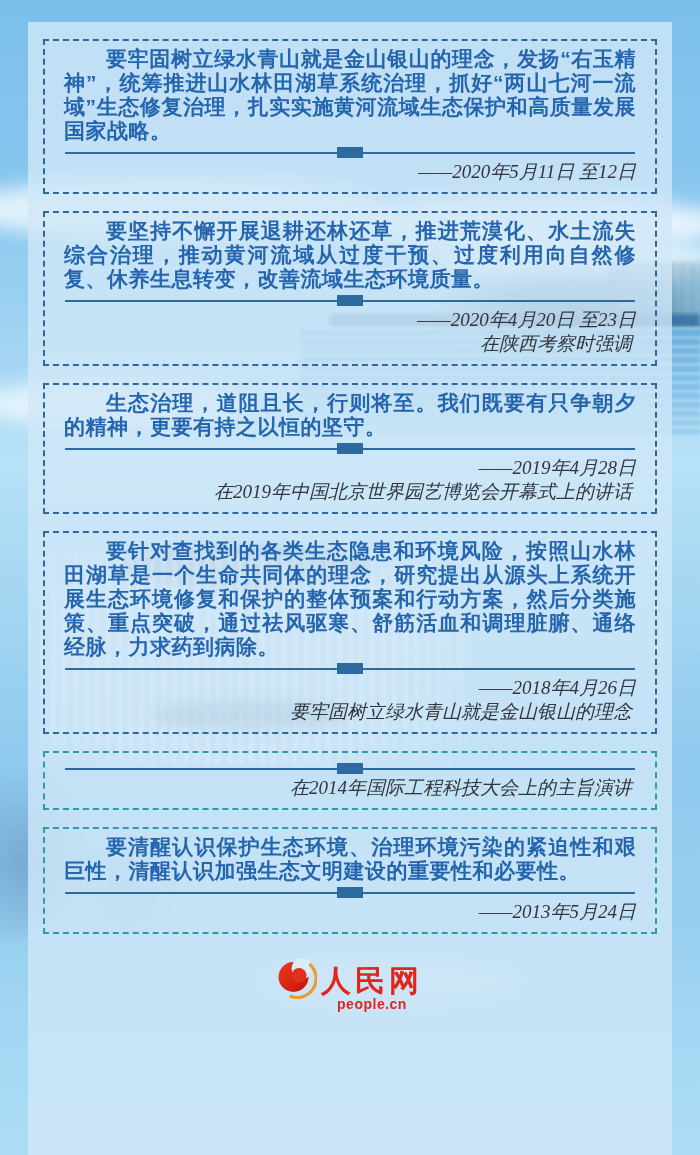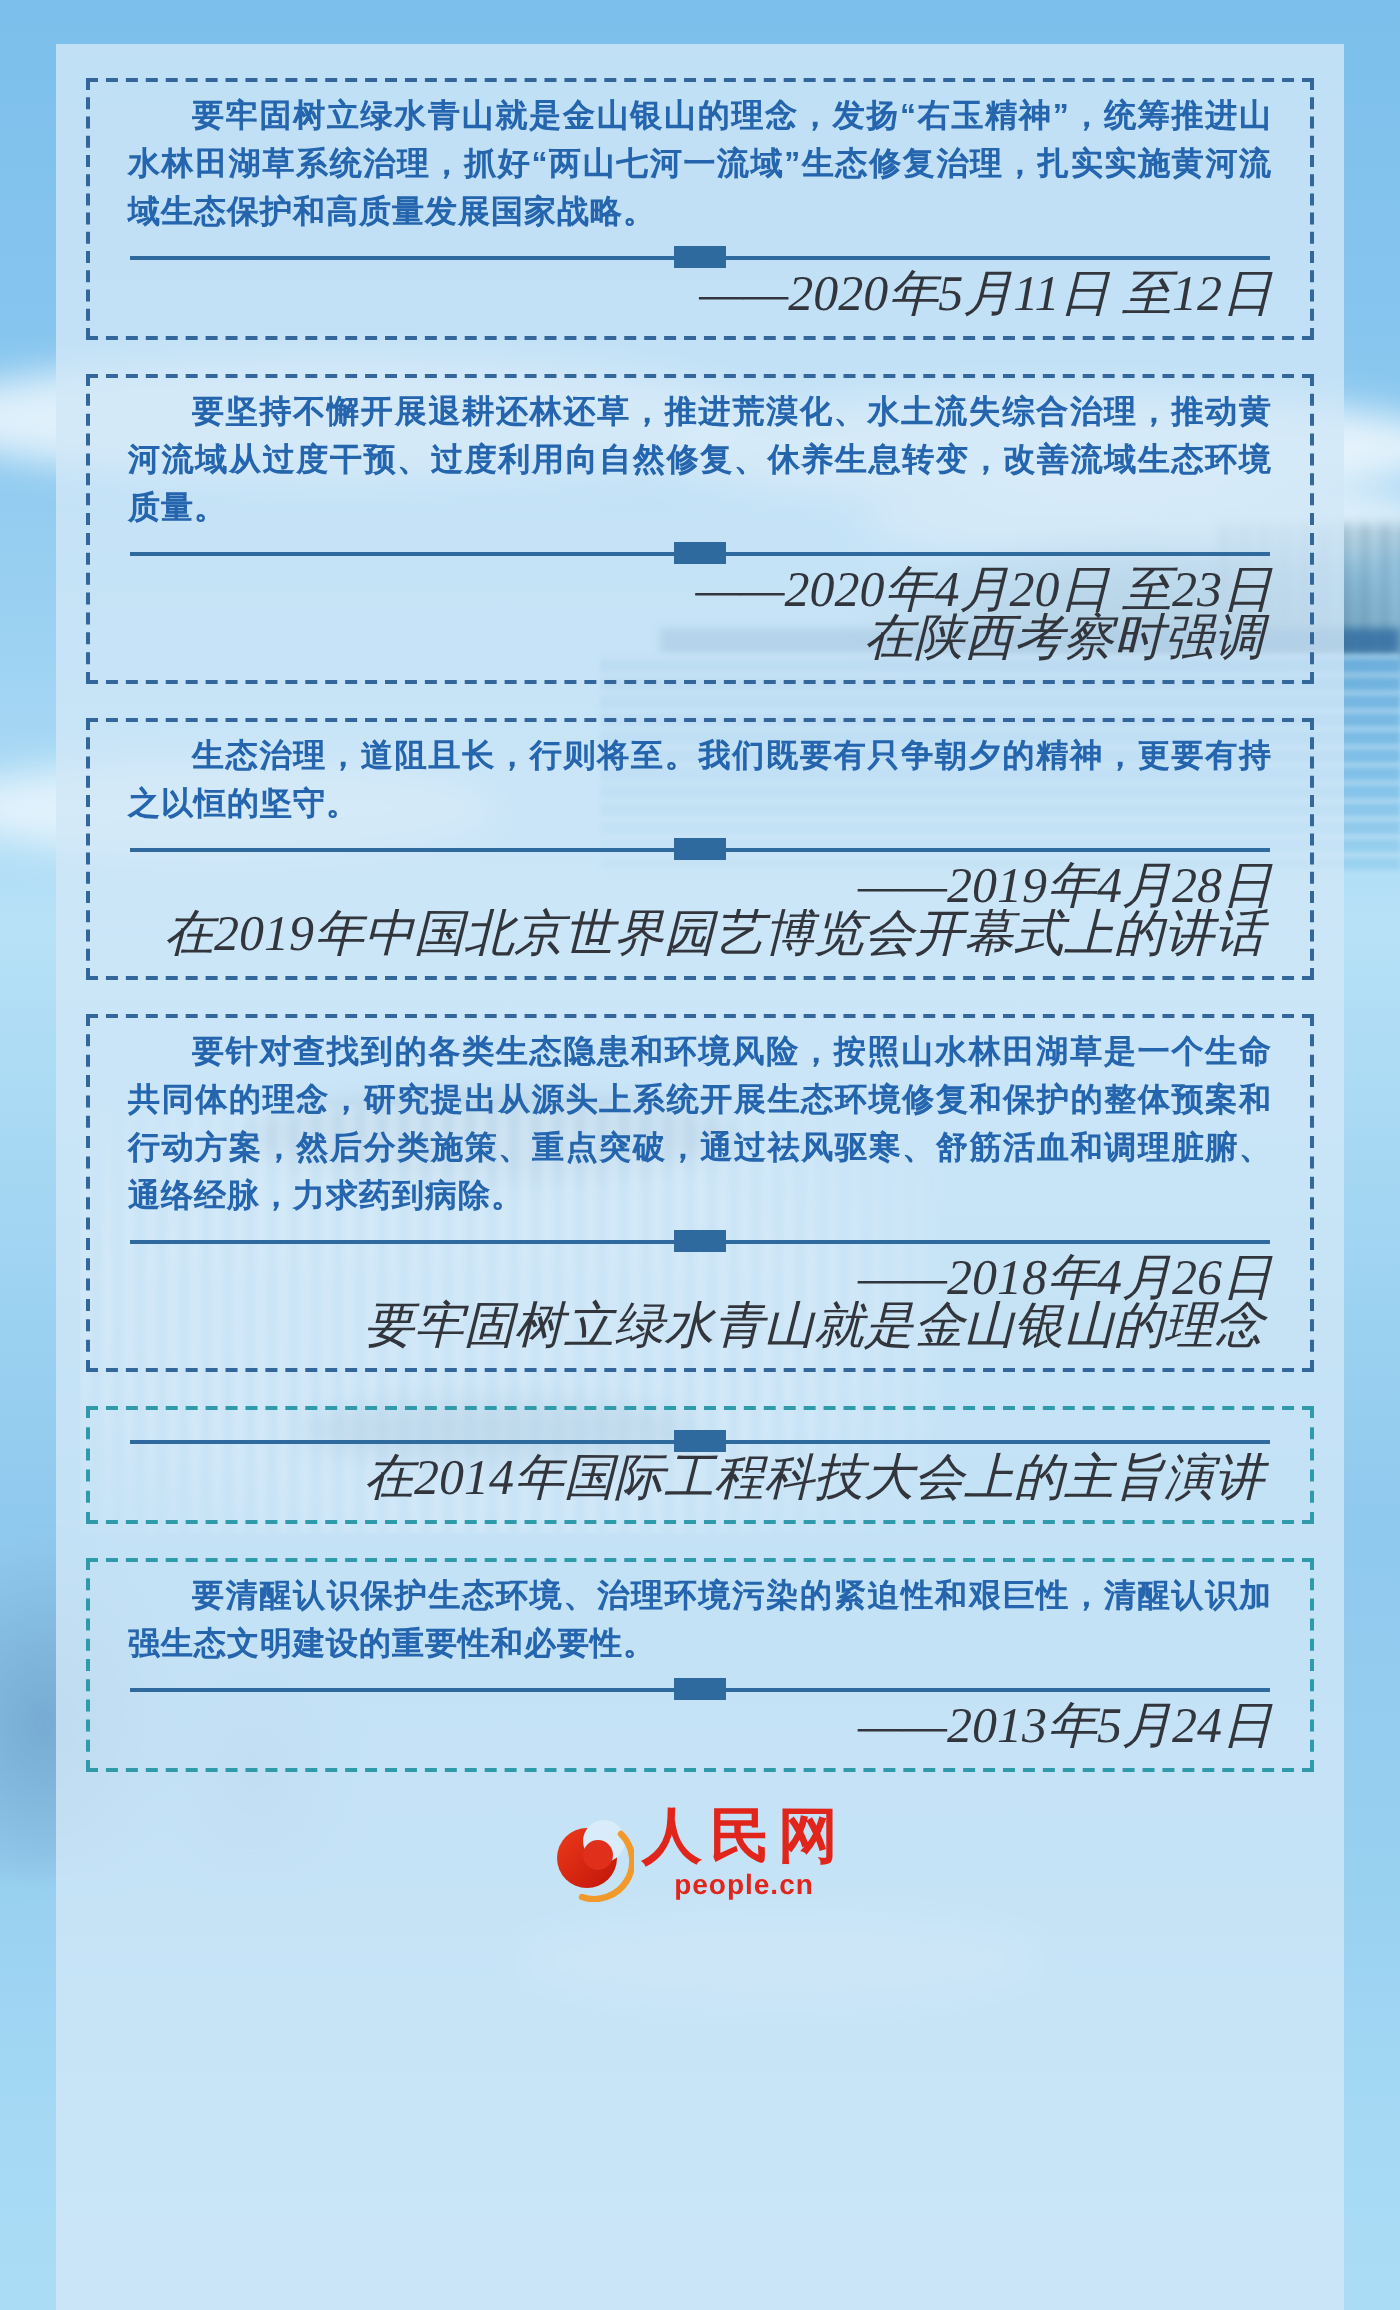--- a/index.html
+++ b/index.html
@@ -38,35 +38,35 @@
   .rocks2{position:absolute;left:150px;top:700px;width:200px;height:30px;filter:blur(7px);
     background:rgba(70,118,146,.55);border-radius:50%;}
   .mist-mountains{position:absolute;left:-20px;top:768px;width:210px;height:170px;filter:blur(6px);opacity:.8;
     background:radial-gradient(45% 70% at 20% 55%,rgba(106,156,198,.9) 0%,rgba(120,170,210,.5) 50%,transparent 80%),
       radial-gradient(35% 55% at 70% 70%,rgba(120,168,206,.7) 0%,transparent 75%);}
   
   .panel{position:absolute;left:28px;top:22px;width:644px;height:1133px;z-index:1;
     background:rgba(209,231,247,.8);box-sizing:border-box;padding:17px 15px 0;}
   
   .quote-card{border:2px dashed #33669b;margin-bottom:17px;padding:6px 19px 8px;box-sizing:border-box;}
-  .quote-text{margin:0;color:#2465ae;font-weight:bold;font-size:16px;line-height:24px;
+  .quote-text{margin:0;color:#2465ae;font-weight:bold;font-size:21px;line-height:24px;
     text-indent:2em;text-align:justify;letter-spacing:.5px;word-break:break-all;}
   .divider{position:relative;height:11px;margin:4px 1px 2px;}
   .divider-line{position:absolute;left:0;right:0;top:4.5px;height:2px;background:#2e6a9e;}
   .divider-knot{position:absolute;left:50%;top:0;width:26px;height:11px;margin-left:-13px;background:#2e6a9e;}
   .quote-date,.quote-source{margin:0;text-align:right;color:#32363c;
-    font-family:"Liberation Serif",serif;font-style:italic;font-size:25px;line-height:24px;}
+    font-family:"Liberation Serif",serif;font-style:italic;font-size:19px;line-height:24px;}
   .quote-source{padding-right:4px;}
   
   .footer{display:flex;justify-content:center;margin-top:8px;}
   .logo{display:flex;align-items:flex-start;}
   .logo-icon{display:block;margin-top:2px;}
   .logo-text-wrap{margin-left:4px;}
   .logo-cn{color:#e1251b;font-family:"Liberation Serif",serif;font-weight:bold;
-    font-size:30px;line-height:32px;letter-spacing:4px;}
+    font-size:30px;line-height:32px;letter-spacing:4px;margin-top:14px;}
   .logo-domain{color:#e1251b;font-weight:bold;font-size:14px;line-height:15px;
     text-align:center;letter-spacing:.5px;}
 </style>
 </head>
 <body>
 
 <div class="bg">
   <div class="bg-base"></div>
   <div class="cloud c1"></div>
   <div class="cloud c2"></div>

